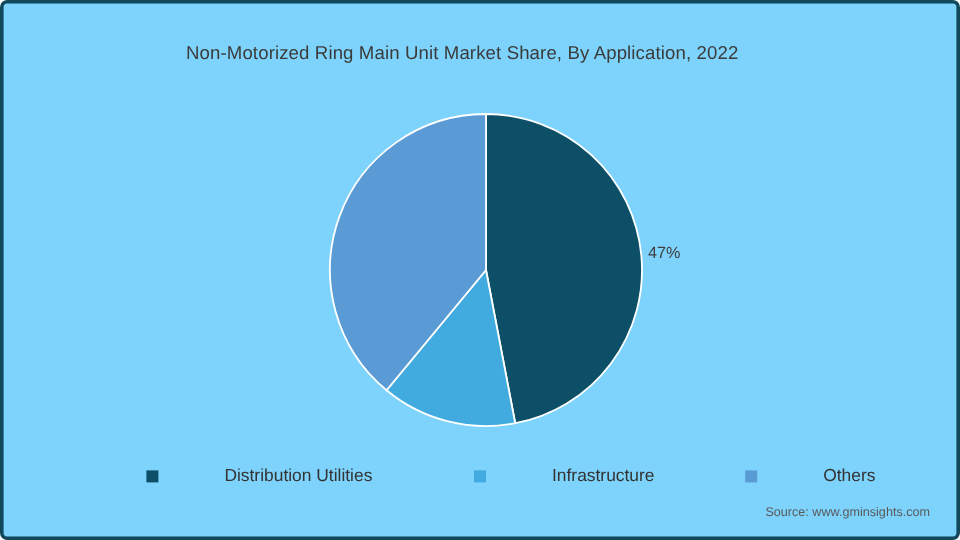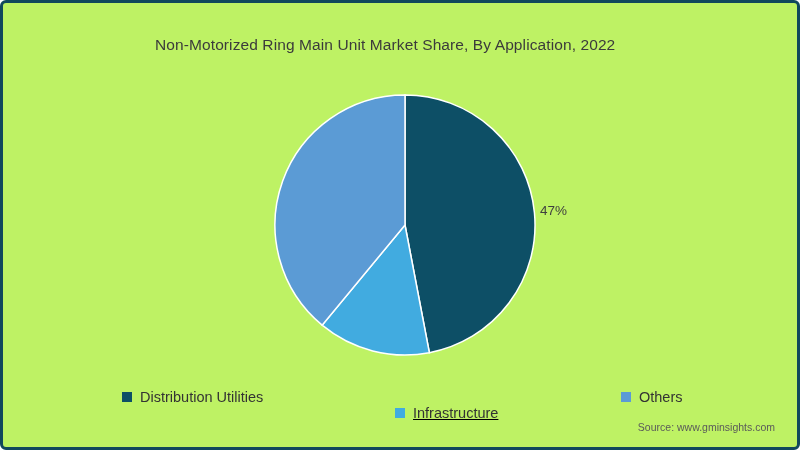--- a/index.html
+++ b/index.html
@@ -9,21 +9,21 @@
     background: #ffffff;
   }
   body {
     font-family: "Liberation Sans", sans-serif;
   }
   #chart-card {
     position: relative;
     width: 800px;
     height: 450px;
     box-sizing: border-box;
-    background: #bef264;
+    background: #7dd3fc;
     border: 3px solid #11485c;
     border-radius: 6px;
     overflow: hidden;
   }
   #chart-title {
     position: absolute;
     left: 152px;
     top: 33px;
     font-size: 15.5px;
     color: #3b3b3b;
@@ -60,23 +60,24 @@
   }
   .legend-swatch {
     width: 10px;
     height: 10px;
     margin-right: 8px;
     flex: 0 0 auto;
   }
   .legend-label {
     font-size: 14.5px;
     color: #333333;
+    margin-left: 47px;
   }
   #legend-item-0 { left: 119px; top: 0; }
-  #legend-item-1 { left: 392px; top: 16px; text-decoration: underline; }
+  #legend-item-1 { left: 392px; top: 0; }
   #legend-item-2 { left: 618px; top: 0; align-items: center; }
   #source-note {
     position: absolute;
     right: 22px;
     bottom: 14px;
     font-size: 10.5px;
     color: #5a5a5a;
     white-space: nowrap;
     margin-top: 22px;
   }

